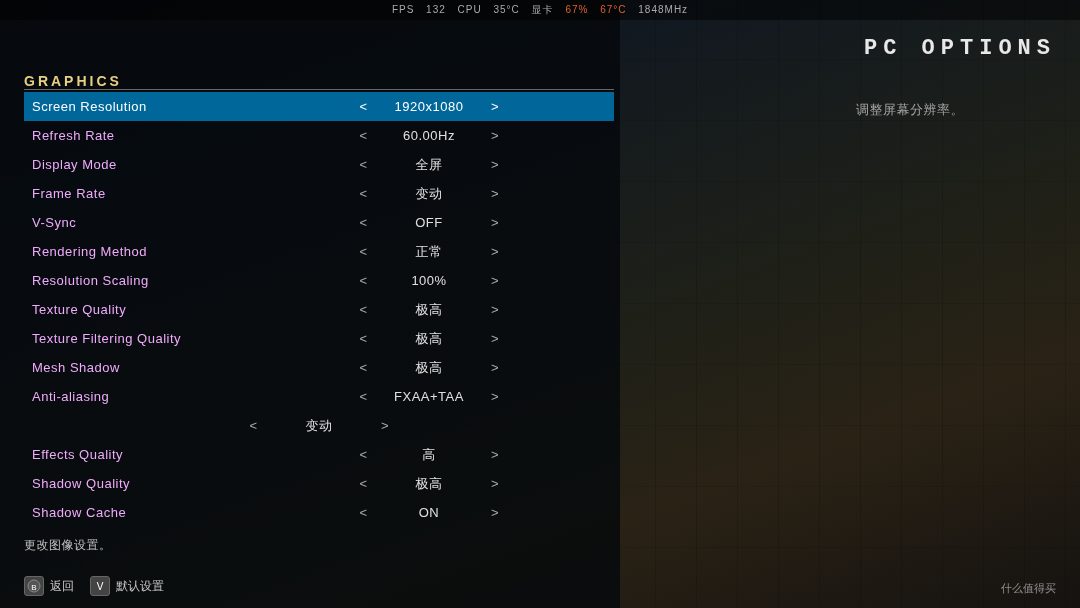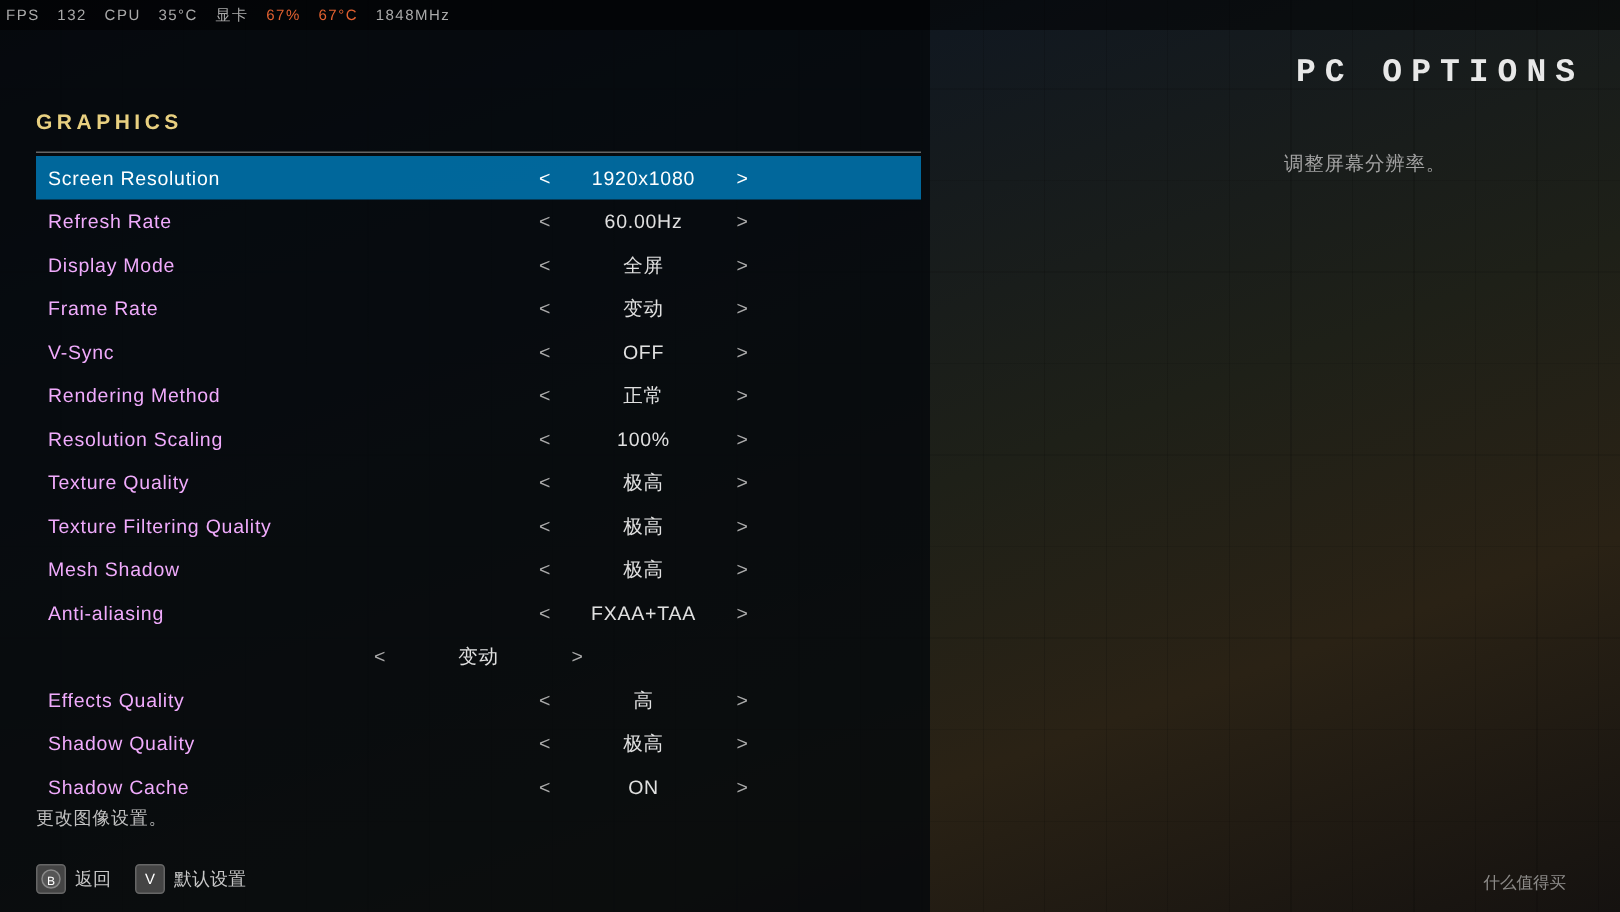--- a/index.html
+++ b/index.html
@@ -51,21 +51,21 @@
     }
 
     
     .hud-bar {
       position: absolute;
       top: 0;
       left: 0;
       right: 0;
       height: 20px;
       display: flex;
-      justify-content: flex-start;
+      justify-content: center;
       align-items: center;
       background: rgba(0,0,0,0.5);
       z-index: 10;
     }
 
     .hud-text {
       color: #aaa;
       font-size: 10px;
       letter-spacing: 1px;
     }
@@ -87,21 +87,21 @@
     }
 
     
     .section-header {
       color: #e8d080;
       font-size: 14px;
       font-weight: bold;
       letter-spacing: 3px;
       text-transform: uppercase;
       border-bottom: 1px solid #666;
-      padding-bottom: 12px;
+      padding-bottom: 0;
       margin-bottom: 2px;
       width: 590px;
     }
 
     
     .settings-list {
       width: 590px;
     }
 
     .setting-row {
@@ -219,21 +219,21 @@
       align-items: center;
       justify-content: center;
       font-size: 10px;
       color: #fff;
     }
 
     
     .watermark {
       position: absolute;
       bottom: 12px;
-      right: 36px;
+      right: 24px;
       color: rgba(255,255,255,0.5);
       font-size: 11px;
     }
   </style>
 </head>
 <body>
 
 <div class="bg-scene"></div>
 <div class="panel-bg"></div>
 

